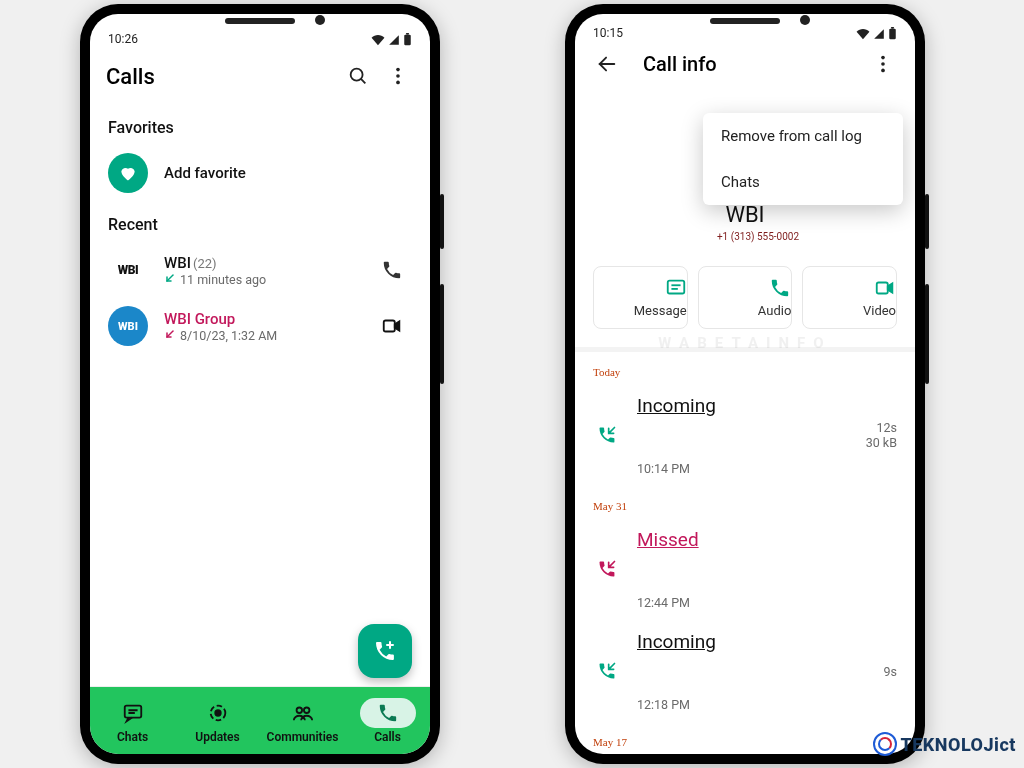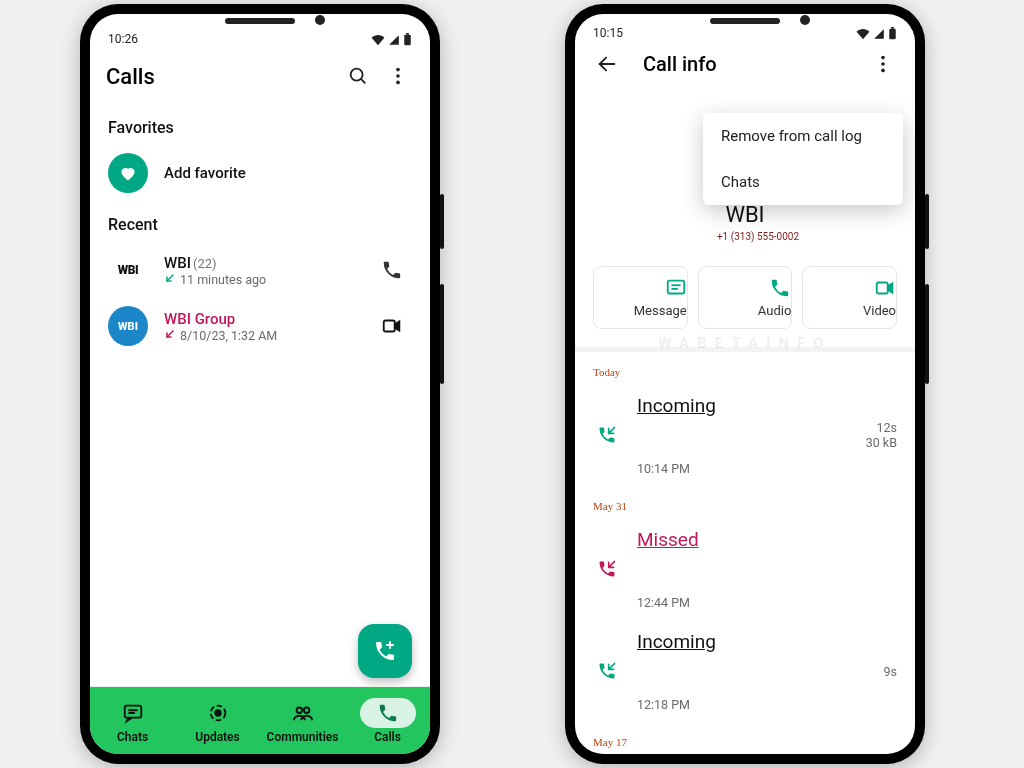--- a/index.html
+++ b/index.html
@@ -417,14 +417,18 @@
         </div>
 
       <div class="menu-popup">
         <div class="mitem">Remove from call log</div>
         <div class="mitem">Chats</div>
       </div>
 
     </div>
   </div>
 
+  <div class="brand">
+    <span class="sw"></span>
+    <span>TEKNOLOJict</span>
+  </div>
 
 </div>
 
 </body></html>

